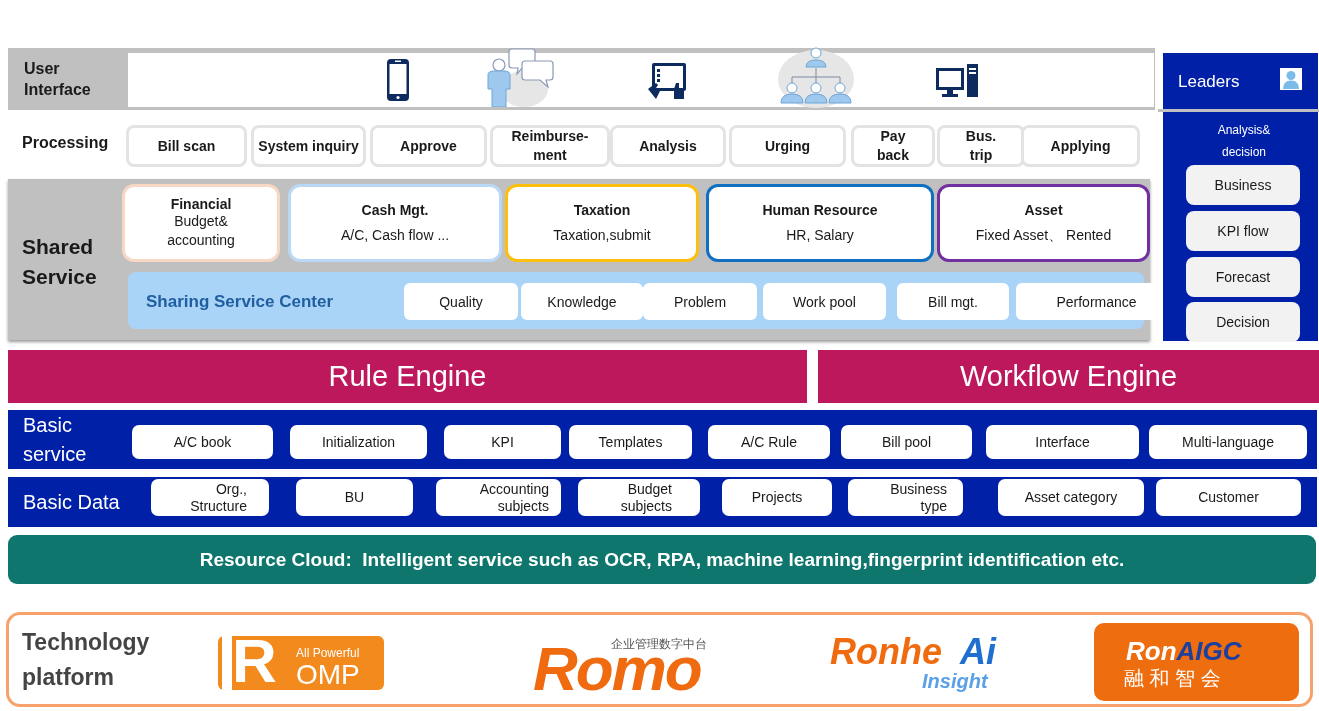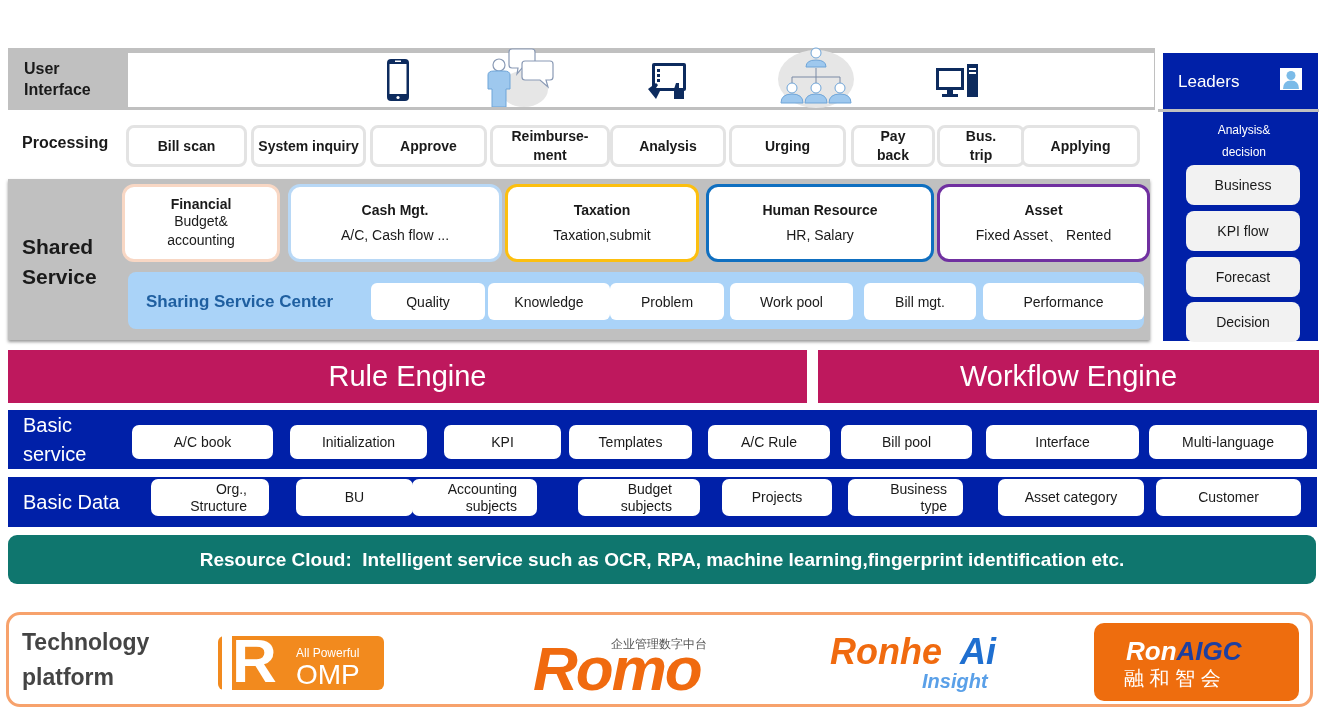--- a/index.html
+++ b/index.html
@@ -16,21 +16,21 @@
   .proc-btn { top: 125px; height: 42px; background: #fff; border: 3px solid #e3e3e3; border-radius: 8px; font-weight: bold; font-size: 14px; color: #1a1a1a; line-height: 19px; }
 
   .shared-bg { left: 8px; top: 179px; width: 1142px; height: 161px; background: #c0c0c0; box-shadow: 0 2px 3px #999; }
   .shared-label { left: 22px; top: 232px; font-weight: bold; font-size: 21px; color: #1a1a1a; line-height: 30px; }
   .svc-card { top: 184px; height: 78px; background: #fff; border-radius: 12px; border: 3px solid; flex-direction: column; font-size: 14px; color: #1a1a1a; }
   .svc-card .t { font-weight: bold; font-size: 14px; margin-bottom: 8px; }
   .svc-card .s { font-size: 14px; line-height: 19px; }
 
   .ssc { left: 128px; top: 272px; width: 1016px; height: 57px; background: #aad3f8; border-radius: 8px; }
   .ssc-label { left: 146px; top: 292px; font-weight: bold; font-size: 17px; color: #1f5fa0; }
-  .ssc-btn { top: 283px; height: 37px; background: #fff; border-radius: 6px; font-size: 14px; color: #1a1a1a; }
+  .ssc-btn { top: 283px; height: 37px; background: #fff; border-radius: 6px; font-size: 14px; color: #1a1a1a; margin-left: 33px; }
 
   .right-col { left: 1163px; top: 53px; width: 155px; height: 288px; background: #0020a8; }
   .leaders-sep { left: 1158px; top: 109px; width: 161px; height: 3px; background: #c0c0c0; }
   .leaders-label { left: 1178px; top: 72px; color: #fff; font-size: 17px; }
   .leaders-icon { left: 1280px; top: 68px; width: 22px; height: 22px; background: #fff; }
   .ad-label { left: 1163px; top: 119px; width: 162px; color: #fff; font-size: 12px; line-height: 22px; text-align: center; }
   .ad-btn { left: 1186px; width: 114px; height: 40px; background: #f2f2f2; border-radius: 8px; font-size: 14px; color: #1a1a1a; }
 
   .engine { top: 350px; height: 53px; background: #be185d; color: #fff; font-size: 29px; }
 
@@ -168,21 +168,21 @@
 <div class="abs center basic-btn" style="left:569px;top:425px;width:123px;height:34px">Templates</div>
 <div class="abs center basic-btn" style="left:708px;top:425px;width:122px;height:34px">A/C Rule</div>
 <div class="abs center basic-btn" style="left:841px;top:425px;width:131px;height:34px">Bill pool</div>
 <div class="abs center basic-btn" style="left:986px;top:425px;width:153px;height:34px">Interface</div>
 <div class="abs center basic-btn" style="left:1149px;top:425px;width:158px;height:34px">Multi-language</div>
 
 <div class="abs basic-bar" style="top:477px;height:50px"></div>
 <div class="abs basic-label" style="left:23px;top:488px">Basic Data</div>
 <div class="abs center basic-btn" style="left:151px;top:479px;width:118px;height:37px;padding:0 22px">Org., Structure</div>
 <div class="abs center basic-btn" style="left:296px;top:479px;width:117px;height:37px">BU</div>
-<div class="abs center basic-btn" style="left:412px;top:479px;width:125px;height:37px;padding:0 20px">Accounting subjects</div>
+<div class="abs center basic-btn" style="left:436px;top:479px;width:125px;height:37px;padding:0 12px">Accounting subjects</div>
 <div class="abs center basic-btn" style="left:578px;top:479px;width:122px;height:37px;padding:0 28px">Budget subjects</div>
 <div class="abs center basic-btn" style="left:722px;top:479px;width:110px;height:37px">Projects</div>
 <div class="abs center basic-btn" style="left:848px;top:479px;width:115px;height:37px;padding:0 16px">Business type</div>
 <div class="abs center basic-btn" style="left:998px;top:479px;width:146px;height:37px">Asset category</div>
 <div class="abs center basic-btn" style="left:1156px;top:479px;width:145px;height:37px">Customer</div>
 
 <div class="abs center cloud">
   <span style="white-space:pre">Resource Cloud:  Intelligent service such as OCR, RPA, machine learning,fingerprint identification etc.</span>
 </div>
 

